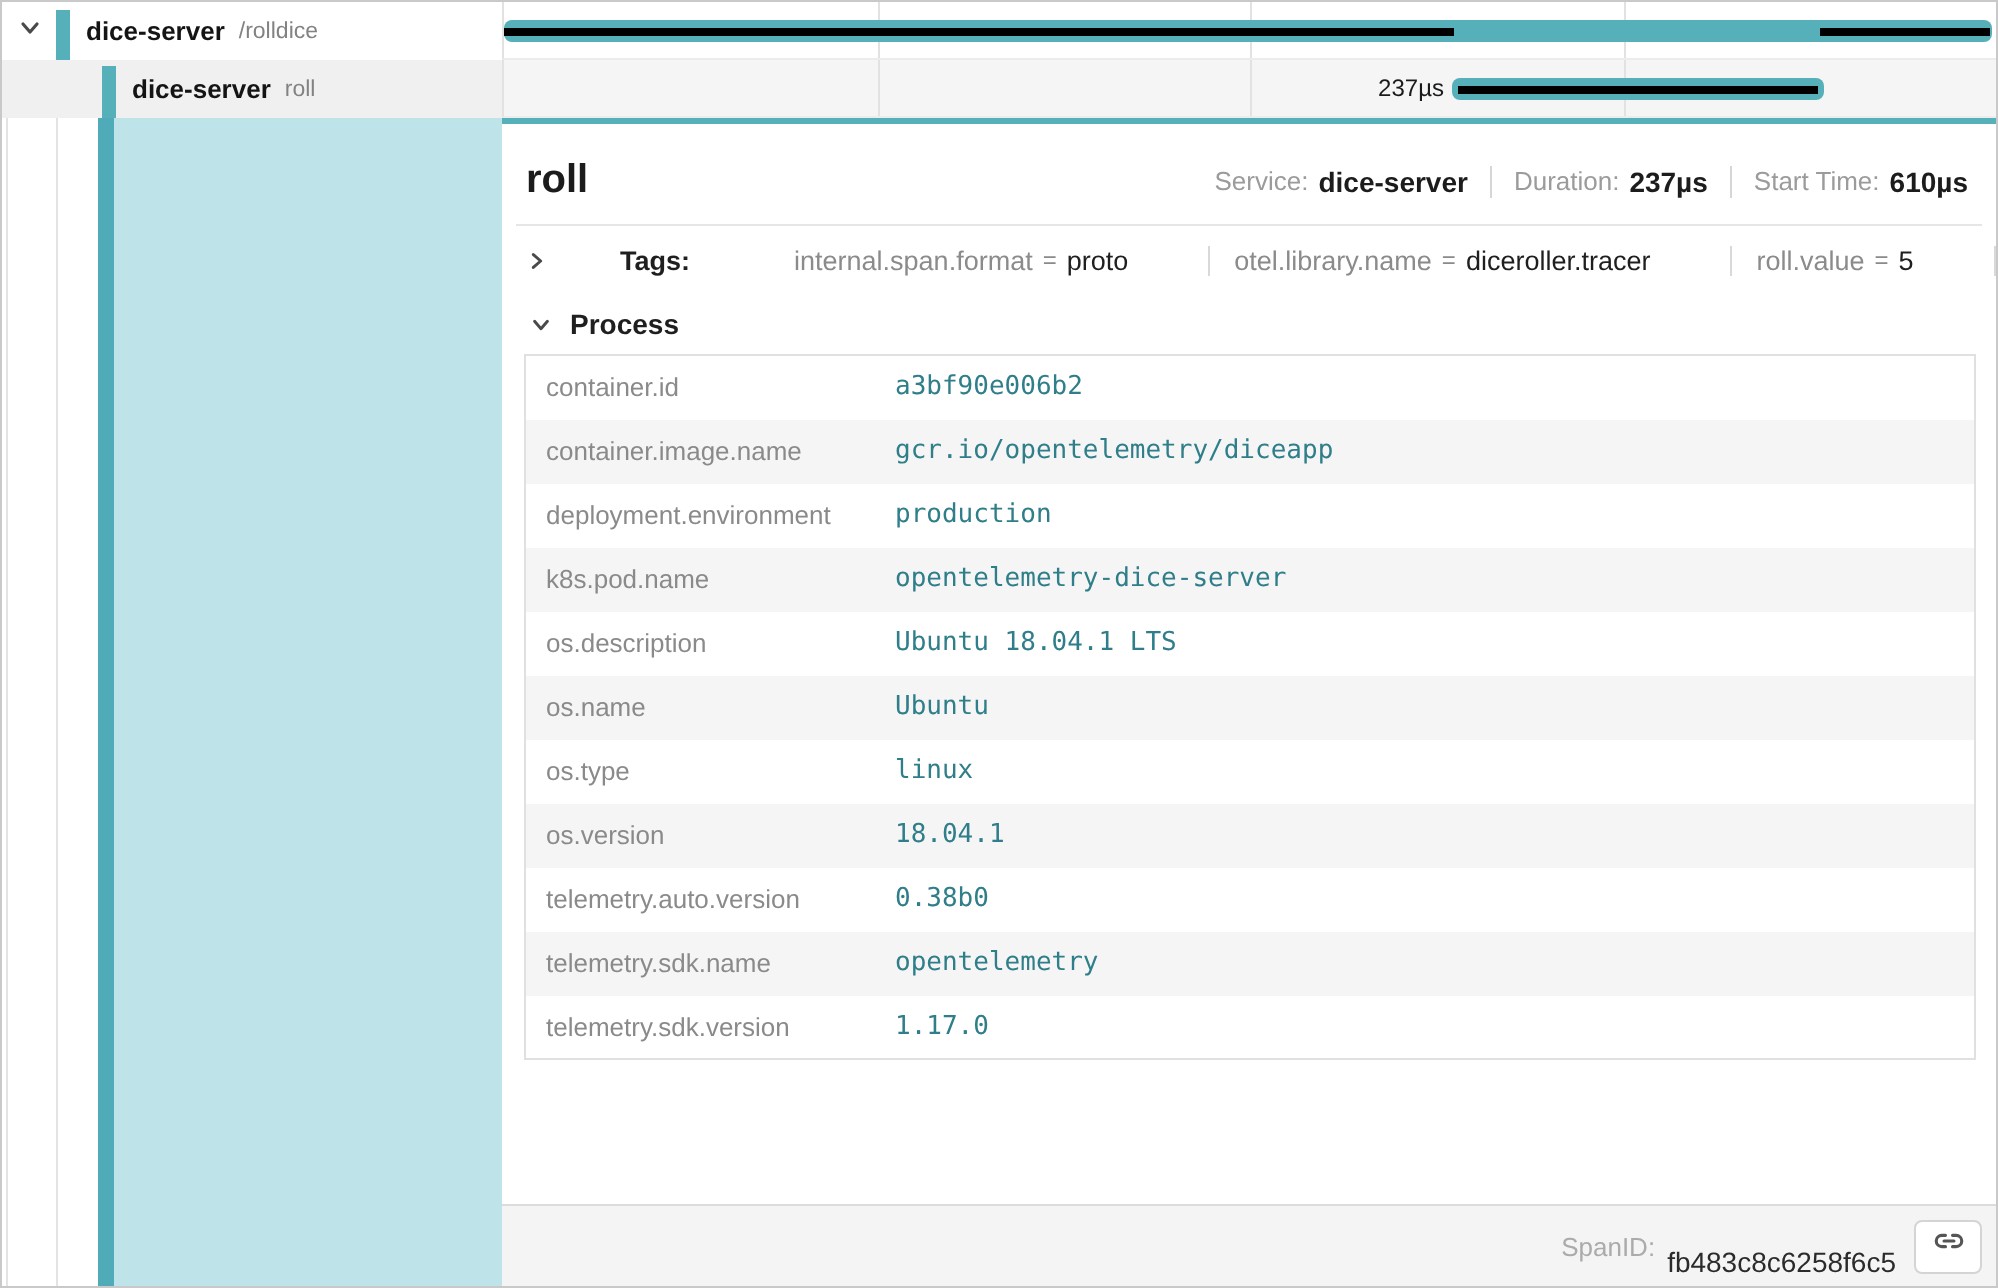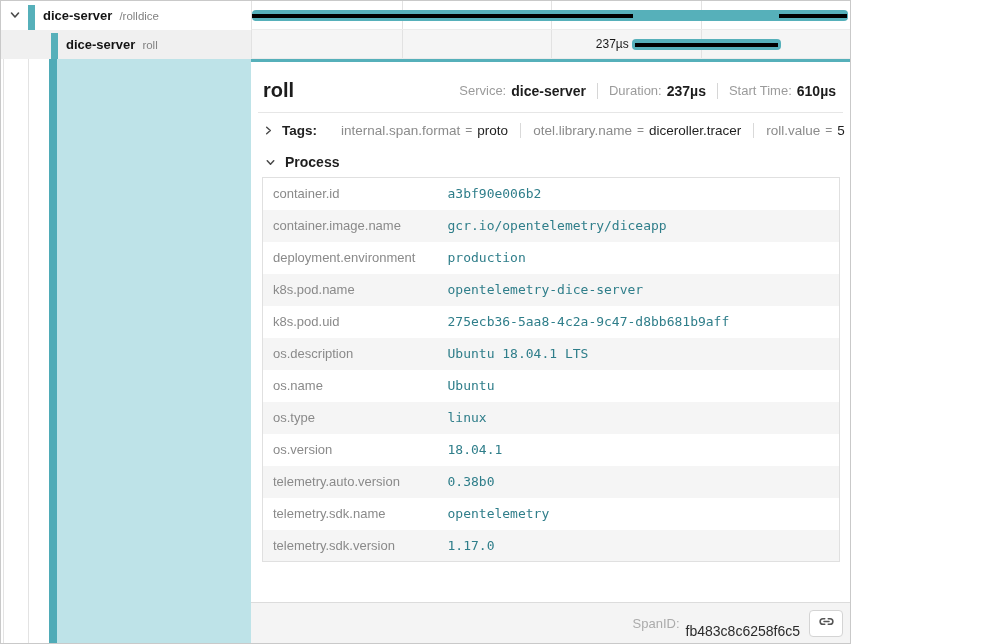--- a/index.html
+++ b/index.html
@@ -1,18 +1,18 @@
 <!DOCTYPE html>
 <html><head>
 <meta charset="utf-8">
 <style>
   * { margin:0; padding:0; box-sizing:border-box; }
   html,body { background:#fff; }
   .window {
-    position:relative; width:851px; height:644px;
+    position:relative; width:999px; height:644px;
     border:1px solid #c9c9c9; background:#fff; overflow:hidden;
     font-family:"Liberation Sans", sans-serif; color:#1f1f1f;
   }
 
   
   .span-row { position:absolute; left:0; right:0; display:flex; }
   .row1 { top:0; height:29px; }
   .row2 { top:29px; height:29px; }
   .name-col { width:250px; position:relative; display:flex; align-items:center; height:100%; }
   .row2 .name-col { background:#f0f0f0; }
@@ -47,21 +47,21 @@
   
   .detail { position:absolute; left:250px; right:0; top:58px; bottom:0; background:#fff; border-top:3px solid #56b0ba; }
   .detail-header { display:flex; align-items:center; justify-content:space-between; padding:17px 14px 10px 12px; }
   .detail-title { font-size:20px; font-weight:600; color:#1c1c1c; }
   .meta { display:flex; align-items:center; }
   .meta-label { font-size:13px; color:#9b9b9b;text-align:right; }
   .meta-value { font-size:14px; font-weight:bold; color:#1c1c1c; margin-left:5px; }
   .meta-div { width:1px; height:16px; background:#d6d6d6; margin:0 11px; }
   .header-rule { border:none; border-top:1px solid #e6e6e6; margin:0 7px 0 7px; }
 
-  .tags-row { display:flex; align-items:center; padding:10px 4px 8px 12px; }
+  .tags-row { display:flex; align-items:center; padding:10px 4px 8px 12px;gap:28px; }
   .acc-chevron { width:14px; height:14px; display:flex; align-items:center; justify-content:center; cursor:pointer; }
   .tags-label { font-size:13.5px; font-weight:bold; margin:0 12px 0 8px; }
   .tag-item { display:flex; align-items:flex-start; font-size:13.5px; padding:0 12px; }
   .tag-item + .tag-item { border-left:1px solid #d9d9d9; }
   .tag-item:first-of-type { padding-left:0; }
   .tag-key { color:#8b8b8b; }
   .tag-eq { color:#8b8b8b; margin:0 5px; font-size:12px; }
   .tag-val { color:#1f1f1f; }
 
   .process-header { display:flex; align-items:center; padding:8px 12px 7px 12px; }
@@ -198,24 +198,20 @@
           </tr>
         <tr>
             <td class="k">deployment.environment</td>
             <td class="v">production</td>
           </tr>
         <tr>
             <td class="k">k8s.pod.name</td>
             <td class="v">opentelemetry-dice-server</td>
           </tr>
         <tr>
-            <td class="k">k8s.pod.uid</td>
-            <td class="v">275ecb36-5aa8-4c2a-9c47-d8bb681b9aff</td>
-          </tr>
-        <tr>
             <td class="k">os.description</td>
             <td class="v">Ubuntu 18.04.1 LTS</td>
           </tr>
         <tr>
             <td class="k">os.name</td>
             <td class="v">Ubuntu</td>
           </tr>
         <tr>
             <td class="k">os.type</td>
             <td class="v">linux</td>

